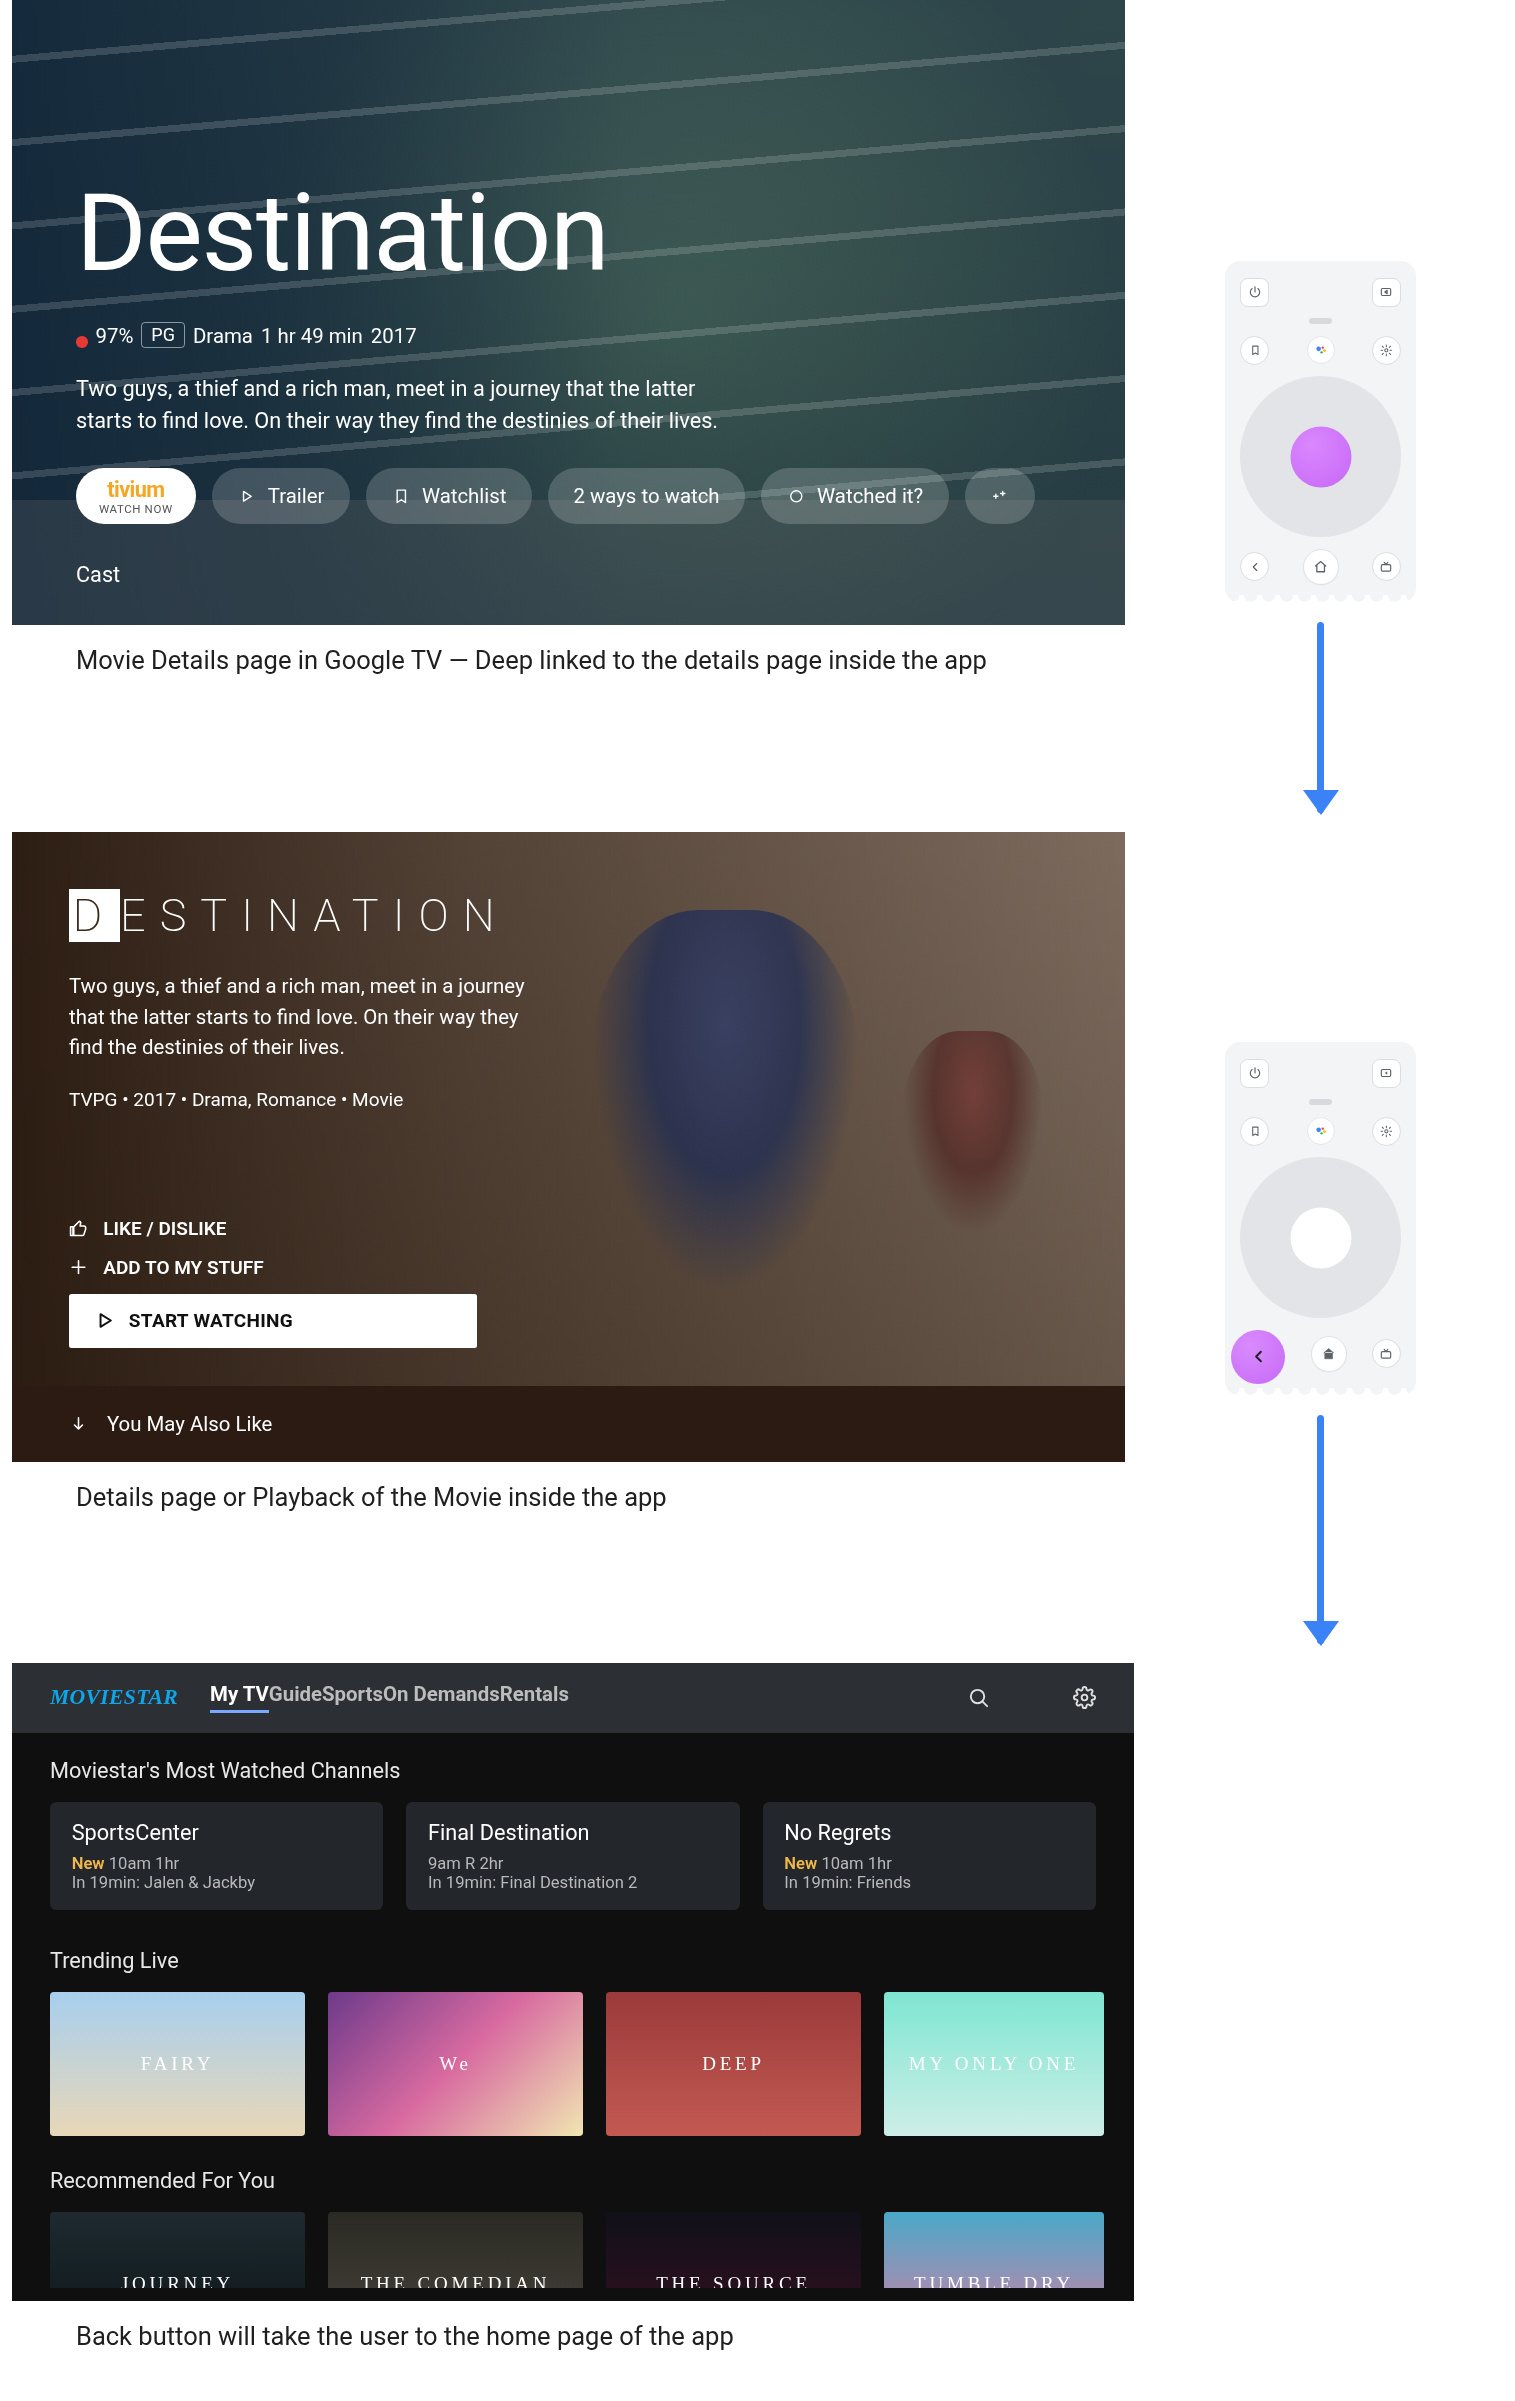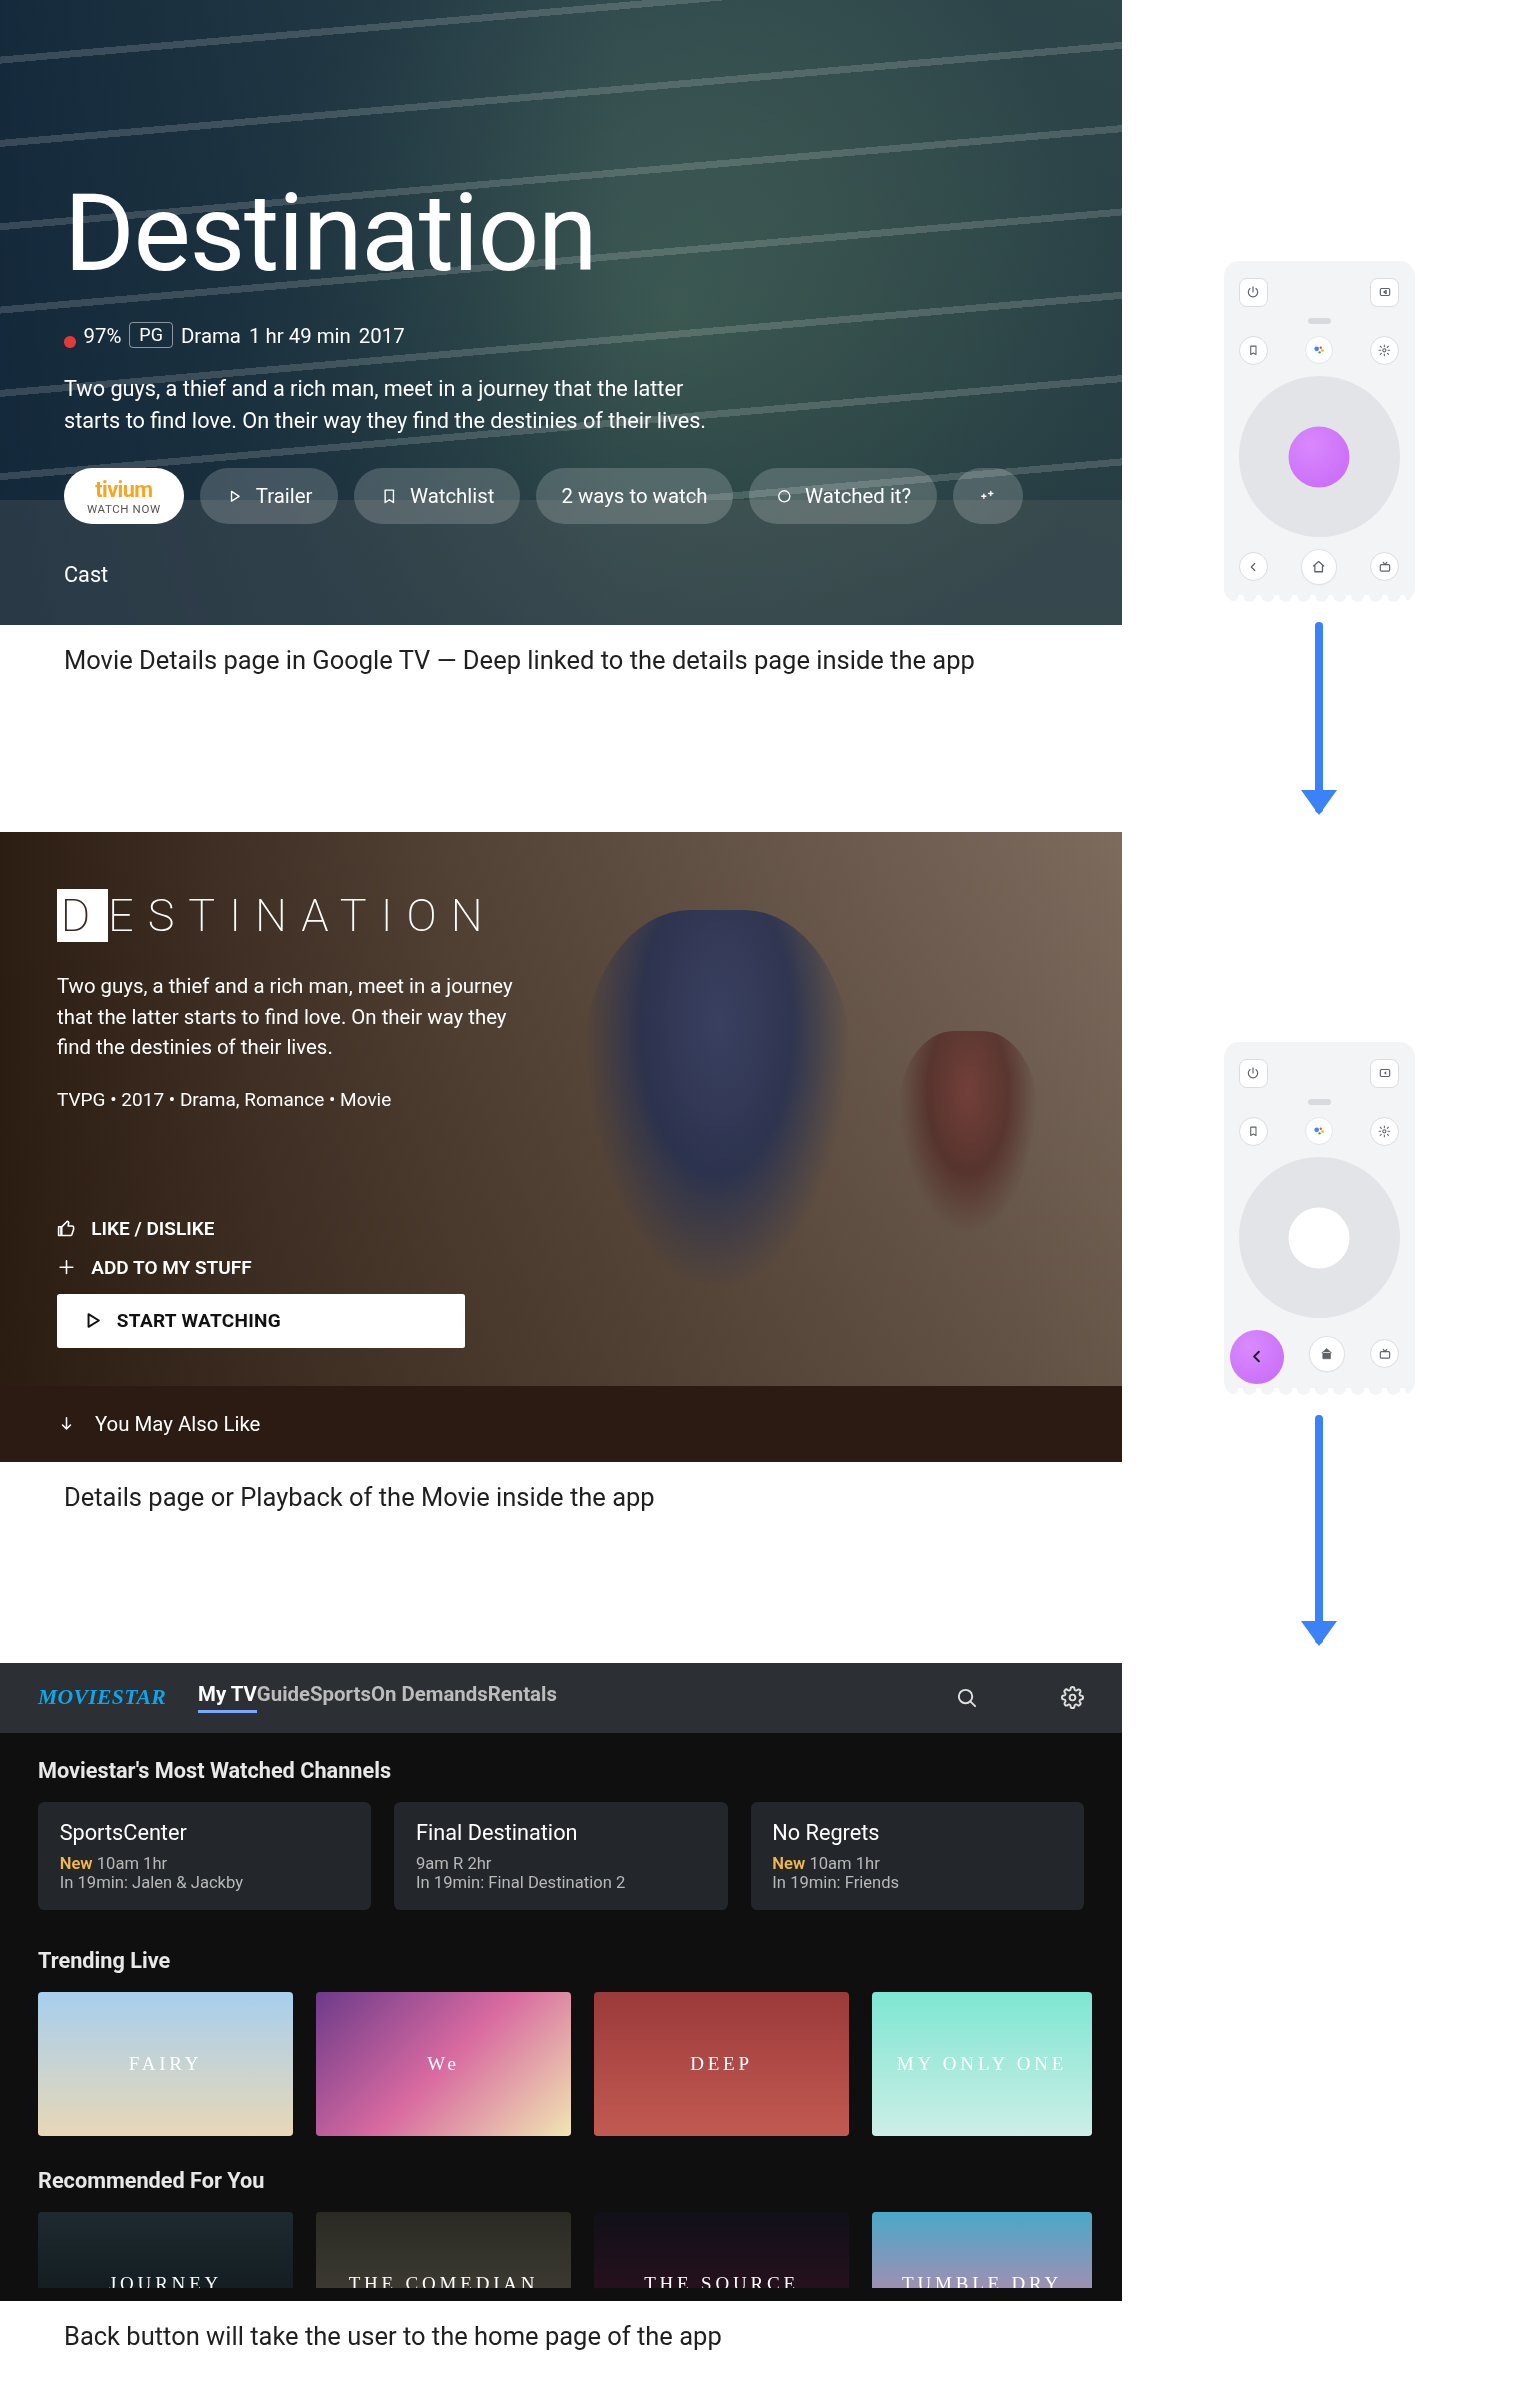--- a/index.html
+++ b/index.html
@@ -1,19 +1,19 @@
 <!DOCTYPE html>
 <html style="font-size:10.2px"><head>
 <meta charset="utf-8">
 <style>
   * { box-sizing: border-box; margin: 0; padding: 0; }
   html, body { background: #fff; font-family: -apple-system, BlinkMacSystemFont, "Segoe UI", Roboto, Helvetica, Arial, sans-serif; -webkit-font-smoothing: antialiased; }
   .page { width: 1516px; padding: 0 0 115px 0; }
   .row { display: flex; align-items: flex-start; }
-  .left-col { width: 1122px; }
+  .left-col { width: 1122px; margin-left: 12px; }
   .right-col { width: 394px; display: flex; flex-direction: column; align-items: center; }
   .caption { font-size: 25.5px; color: #1f1f1f; padding: 19px 0 38px 64px; line-height: 1.3; }
 
   
   .panel-a { width: 100%; height: 625px; position: relative; overflow: hidden;
     background:
       radial-gradient(circle at 60% 50%, rgba(60,80,70,.0) 0%, rgba(20,40,60,.55) 60%),
       linear-gradient(to right, rgba(10,30,50,.85), rgba(10,30,50,.25) 55%, rgba(40,60,50,.25)),
       linear-gradient(#5a7a68,#3d5a50);
   }
@@ -60,21 +60,21 @@
   .panel-b .start { background: #fff; color: #111; height: 54px; display:flex; align-items:center; gap:15.3px; padding: 0 25.5px; border-radius:2.5px; width: 408px; font-weight:700; font-size:19px; letter-spacing:0.3px; }
   .panel-b-footer { height: 76px; background:#2b1b12; color:#fff; display:flex; align-items:center; gap:19px; padding-left:57px; font-size:20.4px; }
 
   
   .panel-c { width: 100%; background:#0f0f0f; color:#e0e0e0; padding-bottom: 12.7px; }
   .panel-c .topbar { display:flex; align-items:center; height:70px; padding: 0 38px; background:#2c2f33; gap:32px; }
   .panel-c .brand { font-family: Georgia, serif; font-style: italic; font-weight:700; font-size:21.7px; color:#0ea5e9; letter-spacing:0.3px; }
   .panel-c .tabs { display:flex; font-size:20.4px; color:#bcbcbc;font-weight:bold; }
   .panel-c .tab.active { color:#fff; border-bottom: 3.2px solid #7aa7ff; padding-bottom:3.8px; }
   .panel-c .topbar .spacer { flex:1; }
-  .panel-c .section-title { font-size:21.7px; padding: 25.5px 38px 19px; color:#e8e8e8;font-weight:bold; }
+  .panel-c .section-title { font-size:21.7px; padding: 25.5px 38px 19px; color:#e8e8e8; }
   .panel-c .cards { display:flex; gap:23px; padding: 0 38px 12.7px; }
   .panel-c .ch-card { flex:1; background:#23262b; border-radius:6.4px; padding:18px 21.7px; }
   .panel-c .ch-card .t { font-size:21.7px; color:#fff; margin-bottom:9px; }
   .panel-c .ch-card .l1 { font-size:16.6px; color:#b8b8b8; }
   .panel-c .ch-card .l1 .new { color:#f0b84b; font-weight:600; }
   .panel-c .thumbs { display:flex; gap:23px; padding: 0 38px 6.4px; }
   .panel-c .thumb { width:255px; height:144px; border-radius:3.8px; position:relative; overflow:hidden; display:flex; align-items:center; justify-content:center; color:#fff; font-family: Georgia, serif; letter-spacing:3.8px; font-size:19px; flex-shrink:0; }
   .panel-c .thumb span { position:relative; z-index:2; text-align:center; padding:0 12.7px; }
   .panel-c .thumb.cut { width:220px; }
 

